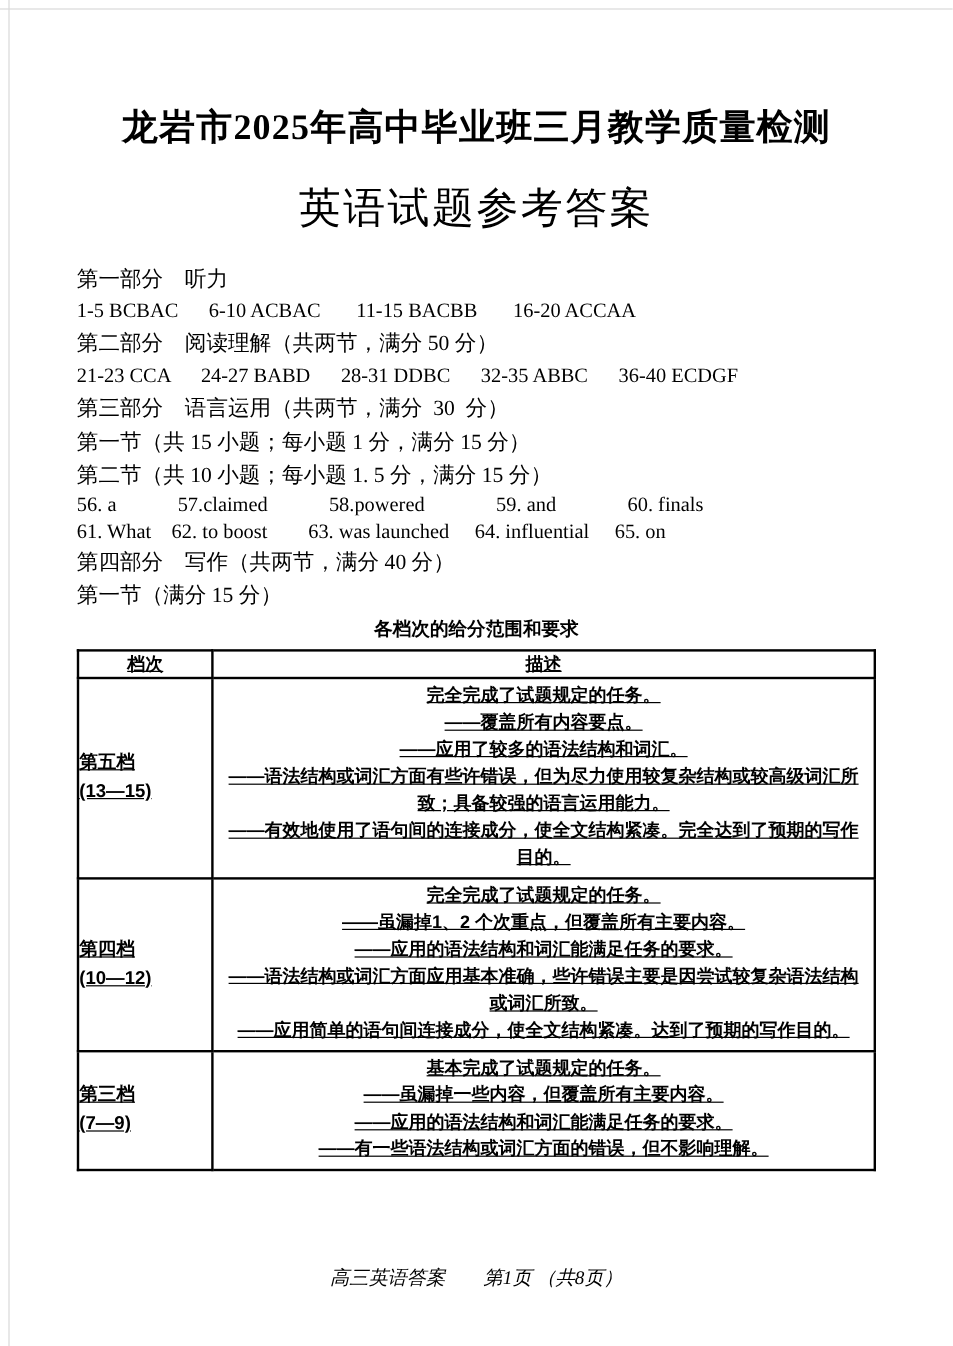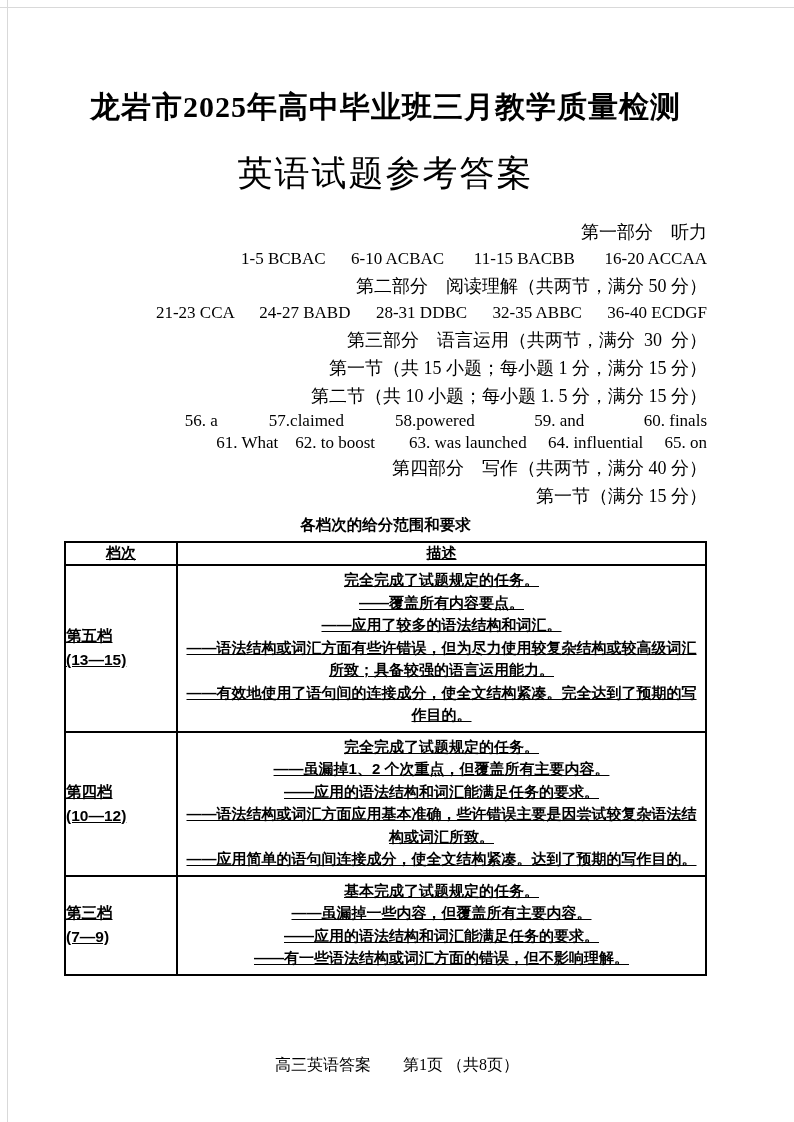--- a/index.html
+++ b/index.html
@@ -6,42 +6,41 @@
   html, body { background: #ffffff; }
   body {
     width: 794px; height: 1122px;
     position: relative;
     font-family: "Liberation Serif", "DejaVu Serif", serif;
     color: #000;
     overflow: hidden;
   }
   .scan-edge-top { position: absolute; top: 7px; left: 0; width: 100%; height: 1px; background: #d9d9d9; }
   .scan-edge-left { position: absolute; left: 7px; top: 0; width: 1px; height: 100%; background: #d9d9d9; }
-  .page { padding: 88px 87px 0 64px; }
+  .page { padding: 88px 64px 0 64px; }
   .title1 {
     text-align: center;
     font-size: 30px;
     font-weight: bold;
     letter-spacing: 1px;
     line-height: 38px;
   }
   .title2 {
     text-align: center;
     font-size: 35px;
     font-weight: normal;
     letter-spacing: 2px;
     margin-top: 26px;
     line-height: 44px;
   }
   .body-block { margin-top: 22px; }
   .line {
     white-space: pre-wrap;
     font-size: 17px;
     line-height: 26px;
-    text-align: right;
   }
   .heading { font-size: 18px; line-height: 28px; }
   .tight { line-height: 22px; }
   .grading-intro {
     font-family: "Liberation Sans", "DejaVu Sans", sans-serif;
     font-weight: bold;
     font-size: 15.5px;
     line-height: 26px;
     margin-top: 2px;
     text-align: center;
@@ -80,20 +79,21 @@
     line-height: 22.5px;
     text-align: center;
   }
   .footer {
     position: absolute;
     left: 0; right: 0;
     bottom: 46px;
     text-align: center;
     font-size: 16px;
     white-space: pre-wrap;
+    font-style: italic;
   }
 </style>
 </head>
 <body>
 
 <div class="scan-edge-top"></div>
 <div class="scan-edge-left"></div>
 
 <div class="page">
 

